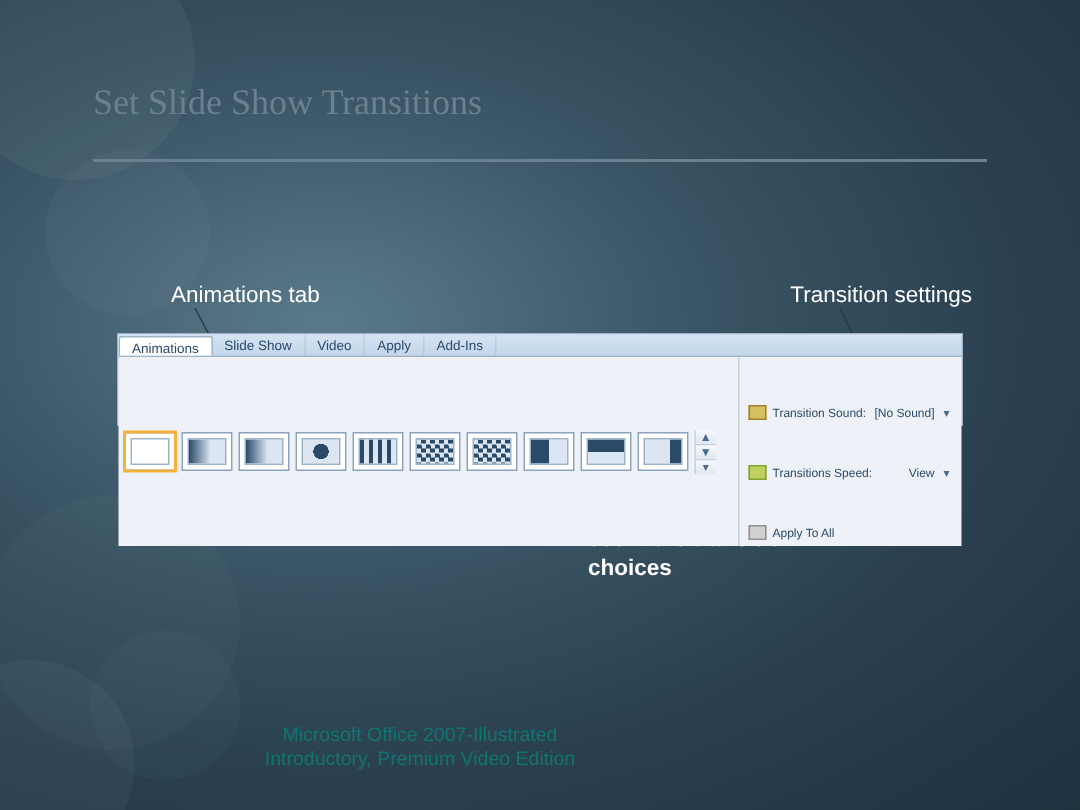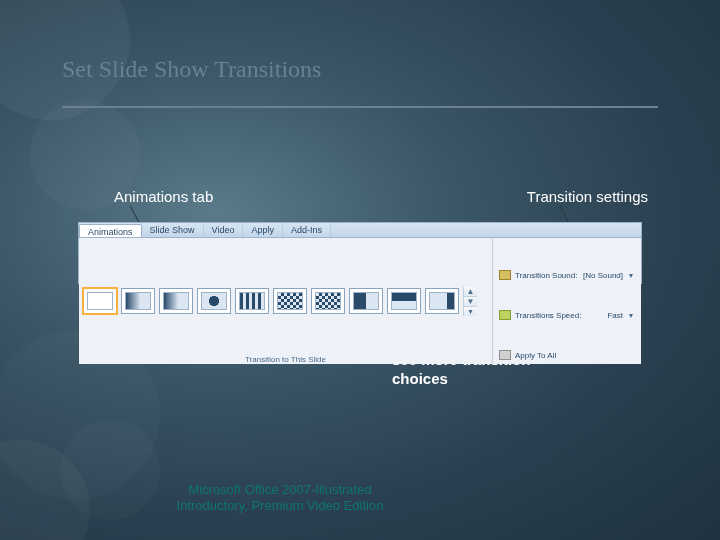--- a/index.html
+++ b/index.html
@@ -230,33 +230,32 @@
           <div class="inner"></div>
         </div>
       <div class="thumb t-wipe">
           <div class="inner"></div>
         </div>
       <div class="more-col">
         <div>▲</div>
         <div>▼</div>
         <div>▾</div>
       </div>
-      <div class="gallery-caption">Transition to This Slide</div>
     </div>
     <div class="settings">
       <div class="srow">
         <span class="ic"></span>
         <span>Transition Sound:</span>
         <span class="val">[No Sound]</span>
         <span class="dd">▾</span>
       </div>
       <div class="srow">
         <span class="ic" style="background:#c0d060;border-color:#80a030"></span>
         <span>Transitions Speed:</span>
-        <span class="val">Fast</span>
+        <span class="val">View</span>
         <span class="dd">▾</span>
       </div>
       <div class="srow">
         <span class="ic" style="background:#d0d0d0;border-color:#909090"></span>
         <span>Apply To All</span>
       </div>
     </div>
   </div>
 </div>
 

